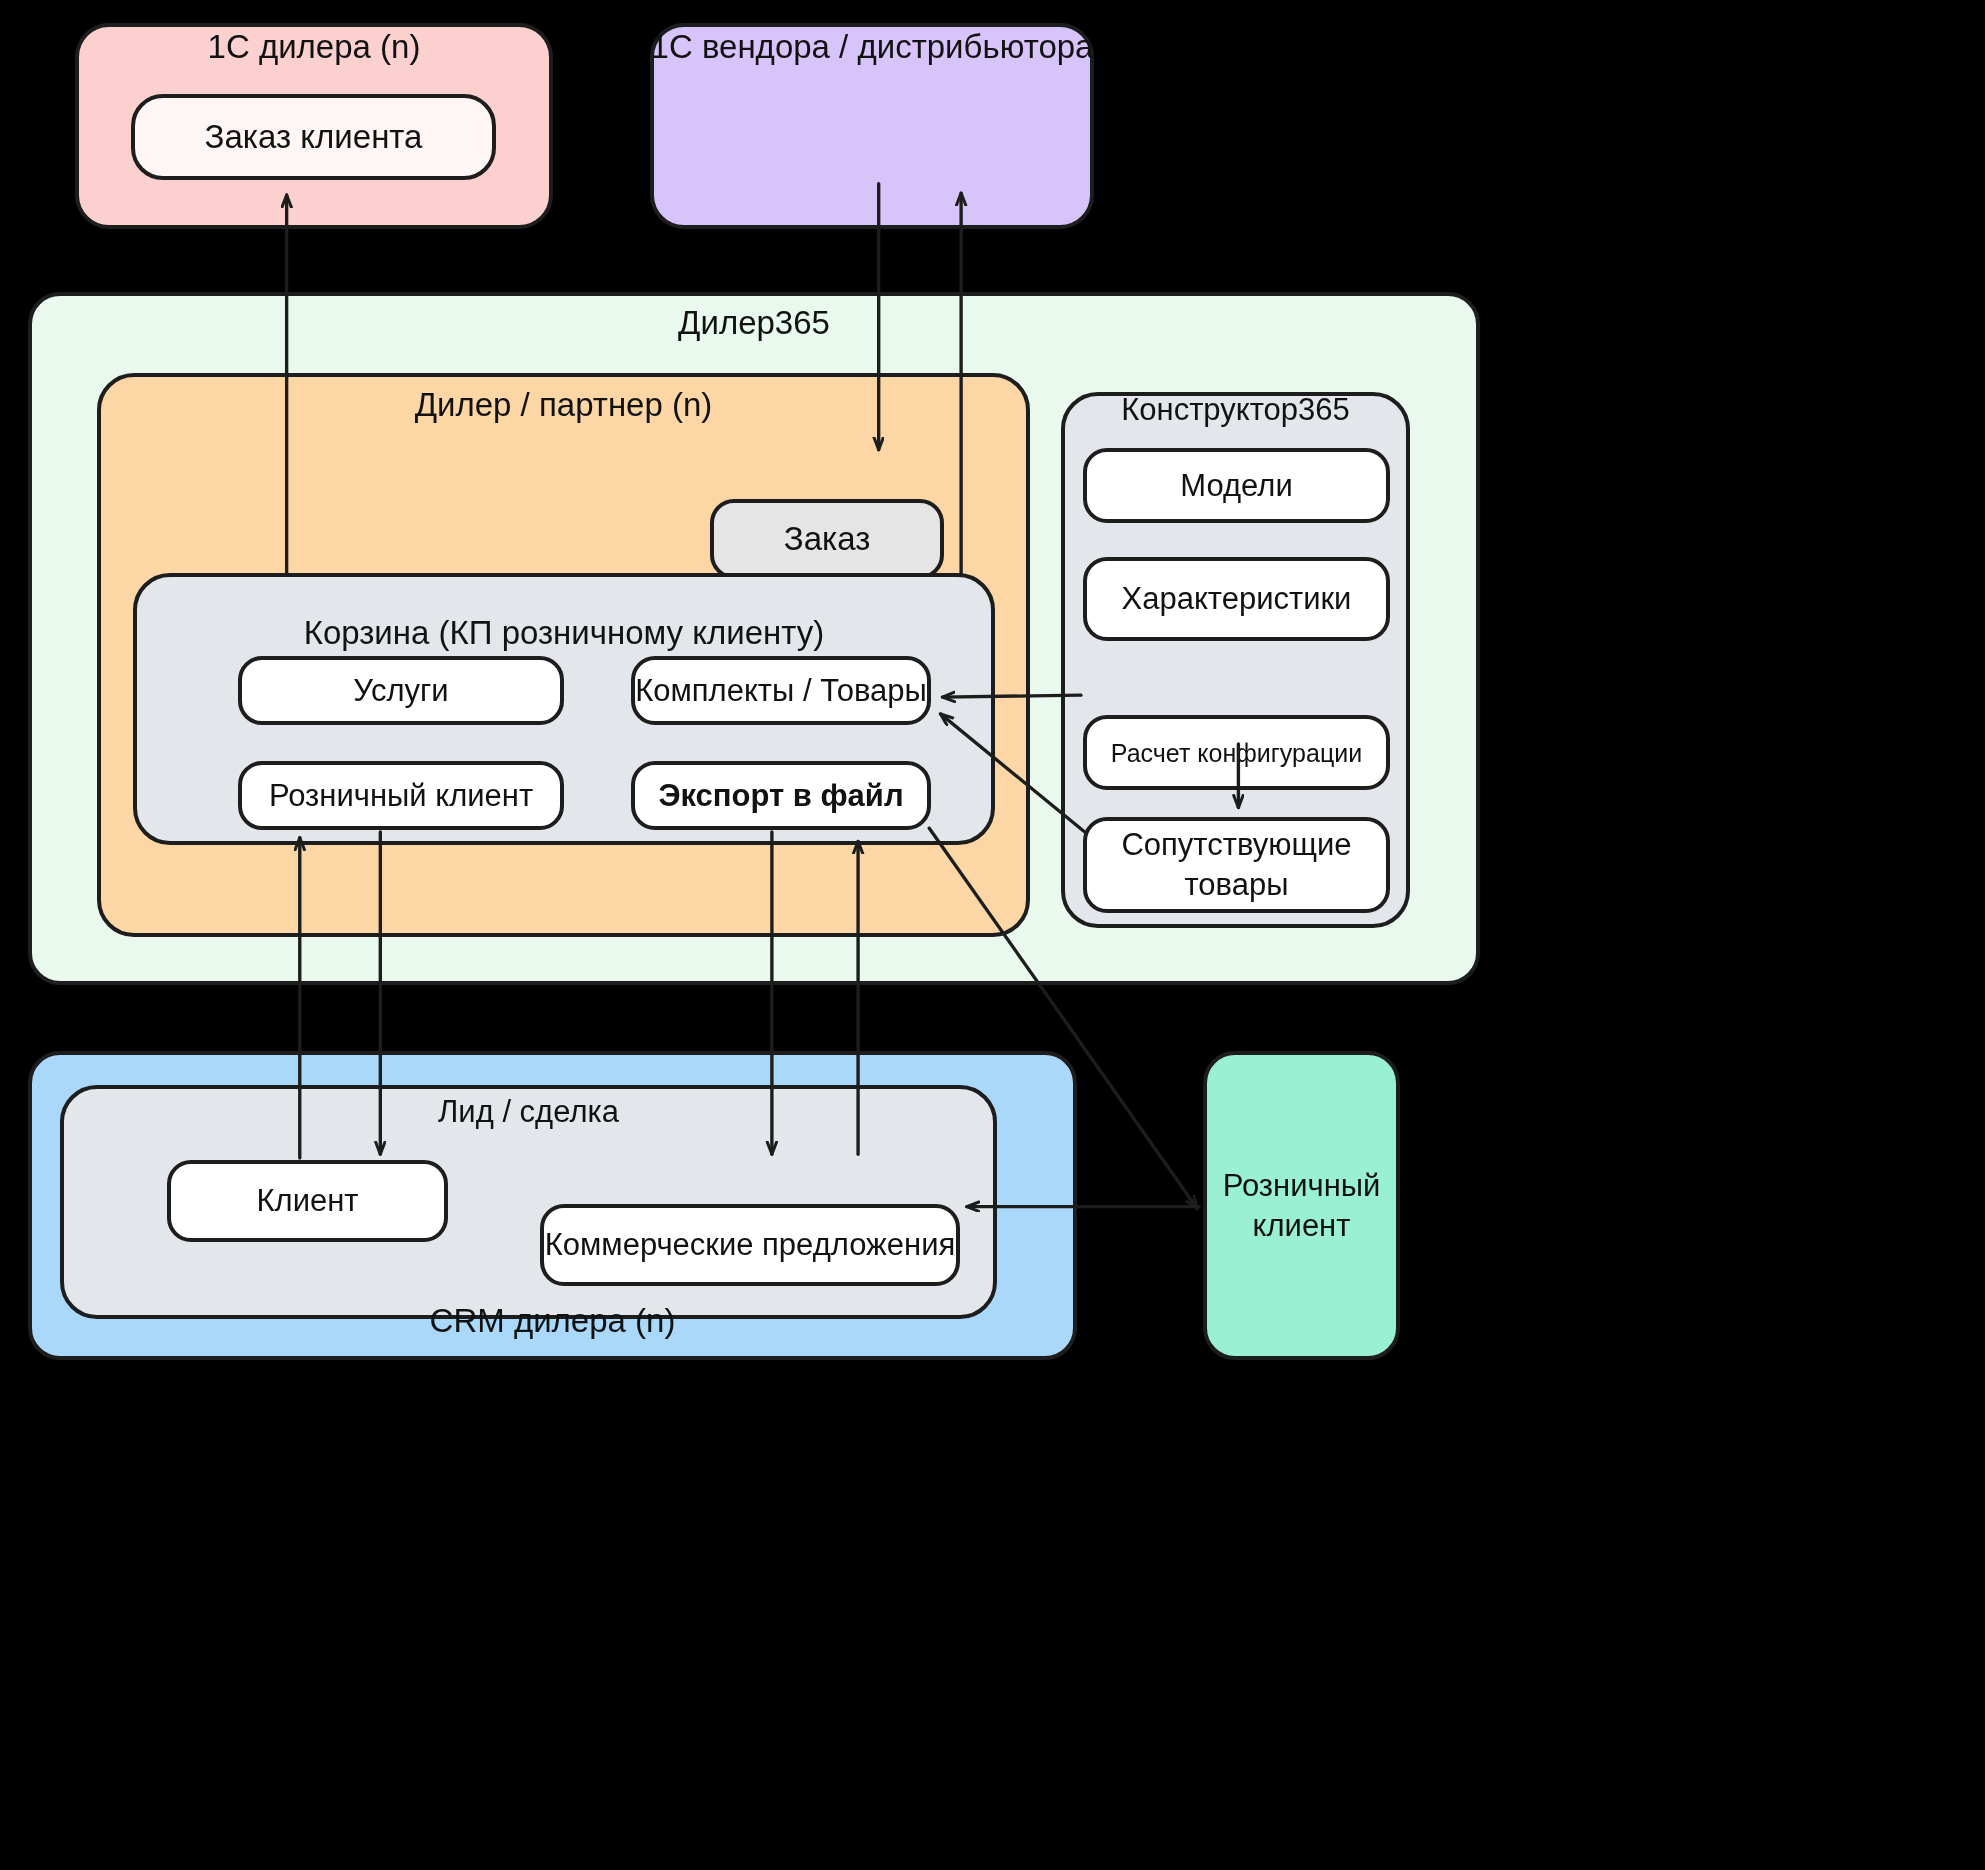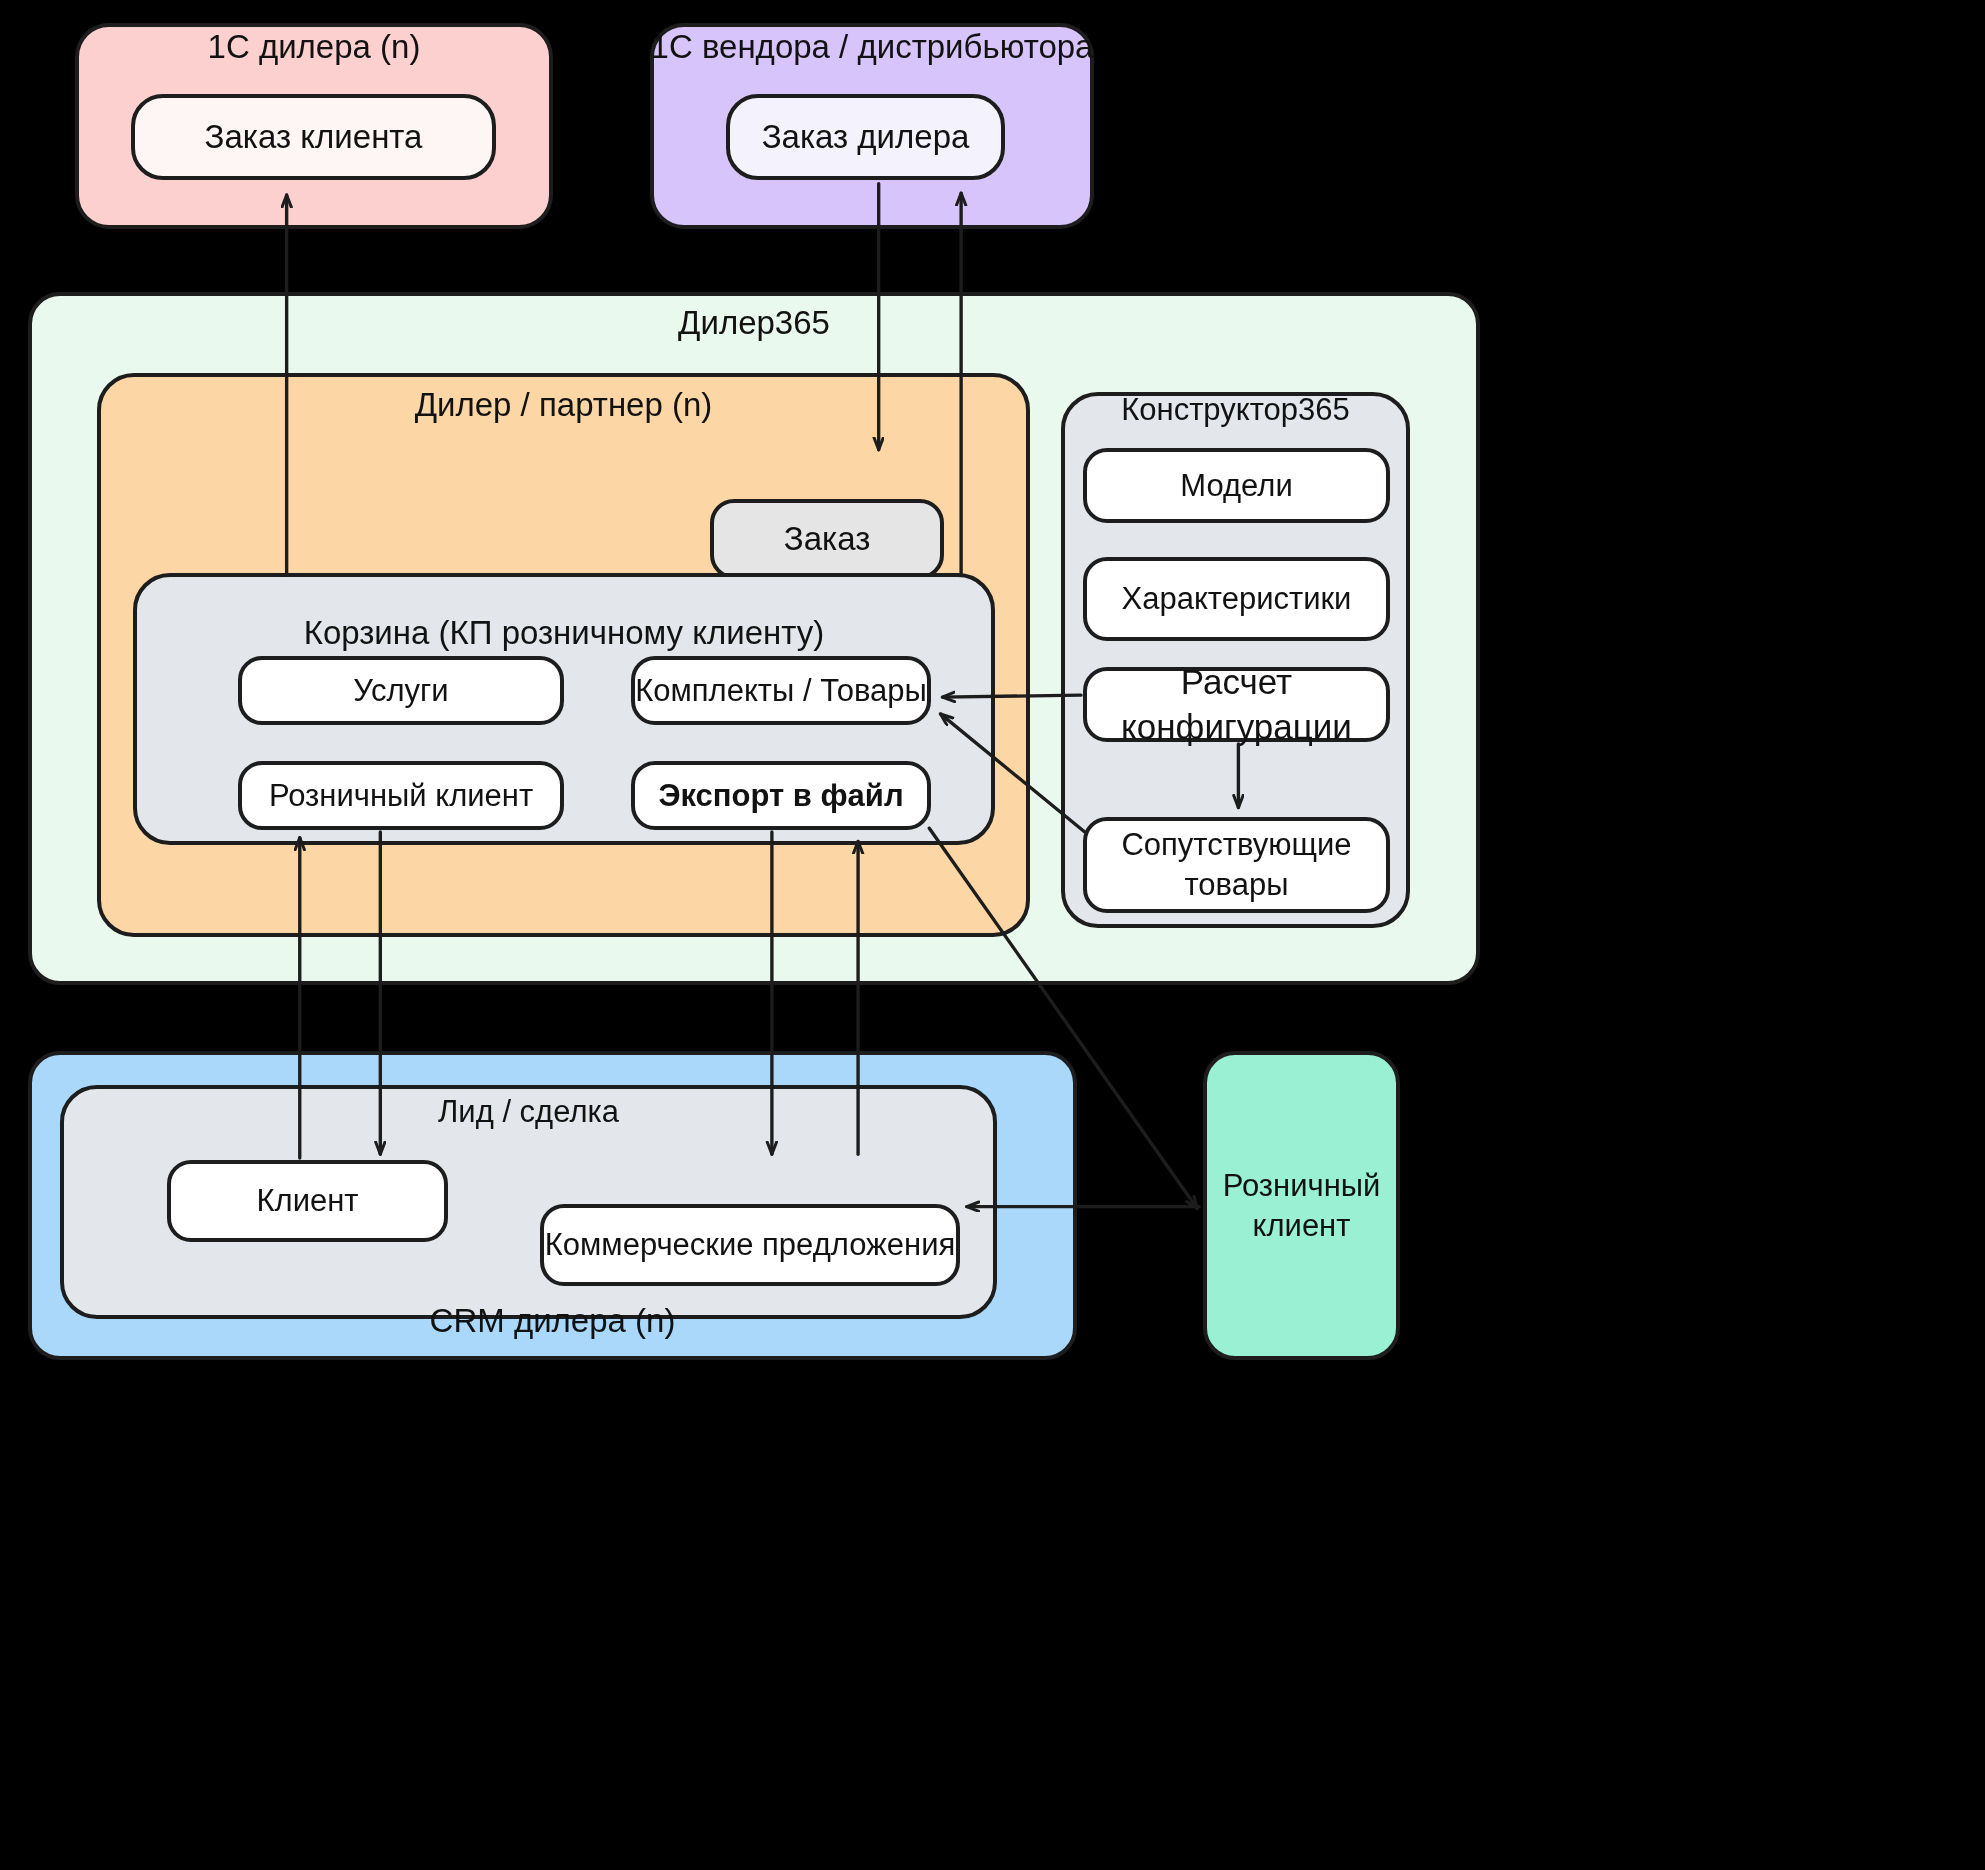--- a/index.html
+++ b/index.html
@@ -50,36 +50,35 @@
   .c-konstr     { background:#e3e7ec; border-radius: 37px; }
   .c-korzina    { background:#e3e7ec; border-radius: 37px; }
   .c-crm        { background:#a9d8fb; border-radius: 32px; }
   .c-lead       { background:#e3e7ec; border-radius: 37px; }
   
   .leaf-white   { background:#ffffff; border-radius: 24px; }
   .leaf-pinkish { background:#fef6f5; border-radius: 32px; }
   .leaf-lilac   { background:#f4f2fd; border-radius: 32px; }
   .leaf-grey    { background:#e5e5e5; border-radius: 24px; margin-top: 42px; }
   .leaf-mint    { background:#9af0d2; border-radius: 32px; }
-  .t-30 { font-size: 35px; }
+  .t-30 { font-size: 25px; margin-top: 48px; }
   .t-32 { font-size: 31px; }
   .t-34 { font-size: 33px; }
 </style>
 </head>
 <body>
 
 <div id="canvas">
 
   <div class="node c-1c-dealer" style="left:75px; top:22.5px; width:478px; height:206px;"></div>
   <div class="container-title t-34" style="left:75px; top:28px; width:478px;">1С дилера (n)</div>
   <div class="node leaf-pinkish t-34" style="left:131px; top:94px; width:365px; height:86px;">Заказ клиента</div>
 
   <div class="node c-1c-vendor" style="left:650px; top:22.5px; width:444px; height:206px;"></div>
   <div class="container-title t-34" style="left:650px; top:28px; width:444px;">1С вендора / дистрибьютора</div>
-  <div class="node leaf-lilac t-34" style="left:726px; top:94px; width:279px; height:86px;">Заказ дилера</div>
 
   <div class="node c-dealer365" style="left:28px; top:292px; width:1452px; height:693px;"></div>
   <div class="container-title t-34" style="left:28px; top:304px; width:1452px;">Дилер365</div>
 
   <div class="node c-partner" style="left:97px; top:373px; width:933px; height:564px;"></div>
   <div class="container-title t-34" style="left:97px; top:386px; width:933px;">Дилер / партнер (n)</div>
 
   <div class="node leaf-grey t-34" style="left:710px; top:457px; width:234px; height:80px;">Заказ</div>
 
   <div class="node c-korzina" style="left:133px; top:573px; width:862px; height:272px;"></div>

